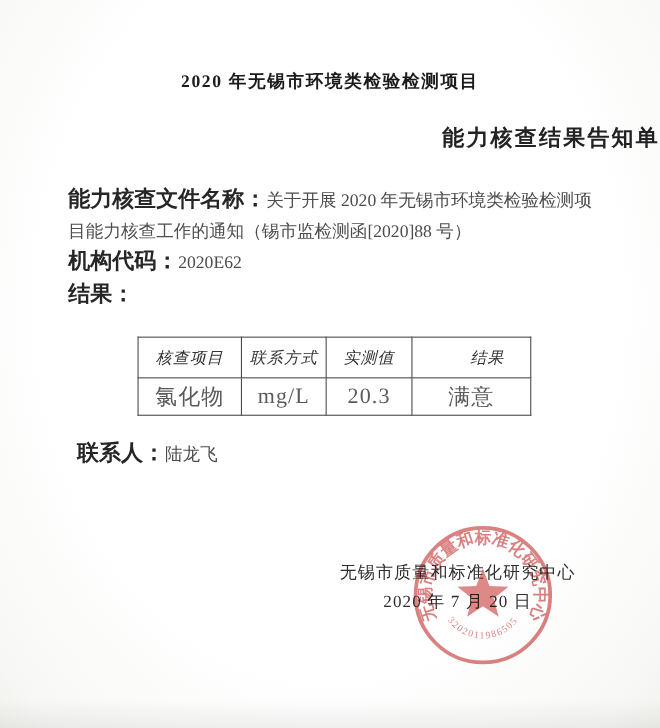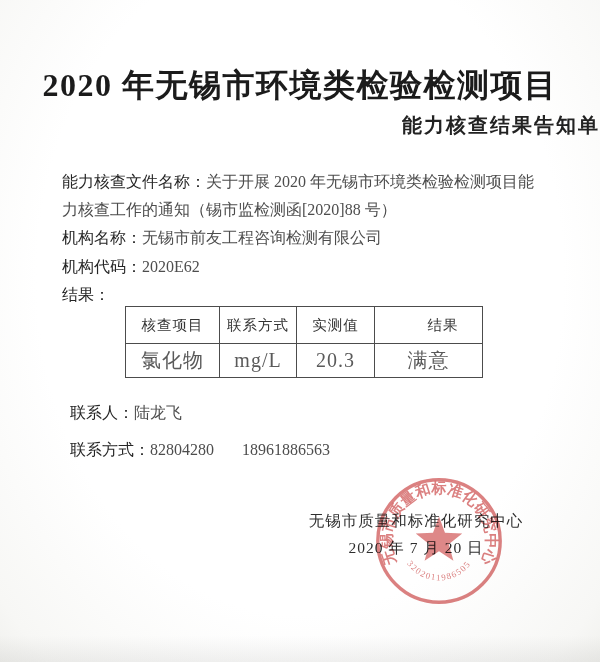--- a/index.html
+++ b/index.html
@@ -11,54 +11,55 @@
   .page {
     position:relative; width:600px; height:662px; overflow:hidden;
     background:
       linear-gradient(to bottom, rgba(0,0,0,0) 96%, rgba(120,120,118,0.10) 100%),
       radial-gradient(ellipse at 50% 42%, #ffffff 62%, #f7f7f5 92%, #f1f1ee 100%);
     color:#3a3a3a;
   }
 
   .doc-title {
     position:absolute; top:64px; left:0; width:100%;
-    text-align:center; font-size:32px; font-weight:bold;
+    text-align:center; font-size:16px; font-weight:bold;
     color:#1b1b1b; letter-spacing:1.5px;
   }
   .doc-subtitle {
     position:absolute; top:112px; left:0; width:100%;
     text-align:right; font-size:20px; font-weight:bold;
     color:#222222; letter-spacing:2px;
   }
 
   .fields {
     position:absolute; top:168px; left:62px; width:482px;
     font-size:16px; line-height:27.5px;
   }
   .fields p { margin:0 0 1px 0; }
   .field-label {
     font-family:"Liberation Sans", sans-serif;
-    font-weight:normal; color:#262626; font-size:16px;text-align:right;
+    font-weight:bold; color:#262626; font-size:20px;text-align:right;
   }
   .field-value { color:#4d4d4d; }
 
   .check-table {
     position:absolute; top:306px; left:125px;
     border-collapse:collapse;
     text-align:center;
   }
   .check-table th, .check-table td {
     border:1.5px solid #4c4c4c;
     padding:0;
   }
   .check-table th {
     width:93px; height:36px;
     font-family:"Liberation Sans", sans-serif;
     font-weight:normal; font-size:14.5px; color:#333333;
     letter-spacing:1px;
+    font-style:italic;
   }
   .check-table th.c2 { width:76px; }
   .check-table th.c3 { width:77px; }
   .check-table th.c4 { width:78px;padding-left:29px; }
   .check-table td {
     height:33px; font-size:20px; color:#5a5a5a; letter-spacing:1px;
   }
 
   .contact {
     position:absolute; top:390px; left:62px;
@@ -90,21 +91,20 @@
 <body>
 
 <div class="page">
 
   <div class="doc-title">2020 年无锡市环境类检验检测项目</div>
 
   <div class="doc-subtitle">能力核查结果告知单</div>
 
   <div class="fields">
     <p><span class="field-label">能力核查文件名称：</span><span class="field-value">关于开展 2020 年无锡市环境类检验检测项目能力核查工作的通知（锡市监检测函[2020]88 号）</span></p>
-    <p><span class="field-label">机构名称：</span><span class="field-value">无锡市前友工程咨询检测有限公司</span></p>
     <p><span class="field-label">机构代码：</span><span class="field-value">2020E62</span></p>
     <p><span class="field-label">结果：</span></p>
   </div>
 
   <table class="check-table">
     <tbody>
         <tr>
       <th class="c1">核查项目</th>
       <th class="c2">联系方式</th>
       <th class="c3">实测值</th>
@@ -114,21 +114,20 @@
       <td>氯化物</td>
       <td>mg/L</td>
       <td>20.3</td>
       <td>满意</td>
     </tr>
   </tbody>
     </table>
 
   <div class="contact">
     <p><span class="field-label">联系人：</span><span class="field-value">陆龙飞</span></p>
-    <p><span class="field-label">联系方式：</span><span class="field-value">82804280</span><span class="phone-gap"></span><span class="field-value">18961886563</span></p>
   </div>
 
   <div class="signature">
     <div class="sig-org">无锡市质量和标准化研究中心</div>
     <div class="sig-date">2020 年 7 月 20 日</div>
   </div>
 
   <svg class="seal" viewBox="0 0 200 200" xmlns="http://www.w3.org/2000/svg">
     <defs>
       <path id="sealNameArc" d="M 39.4,135 A 70,70 0 1 1 160.6,135" fill="none"></path>

